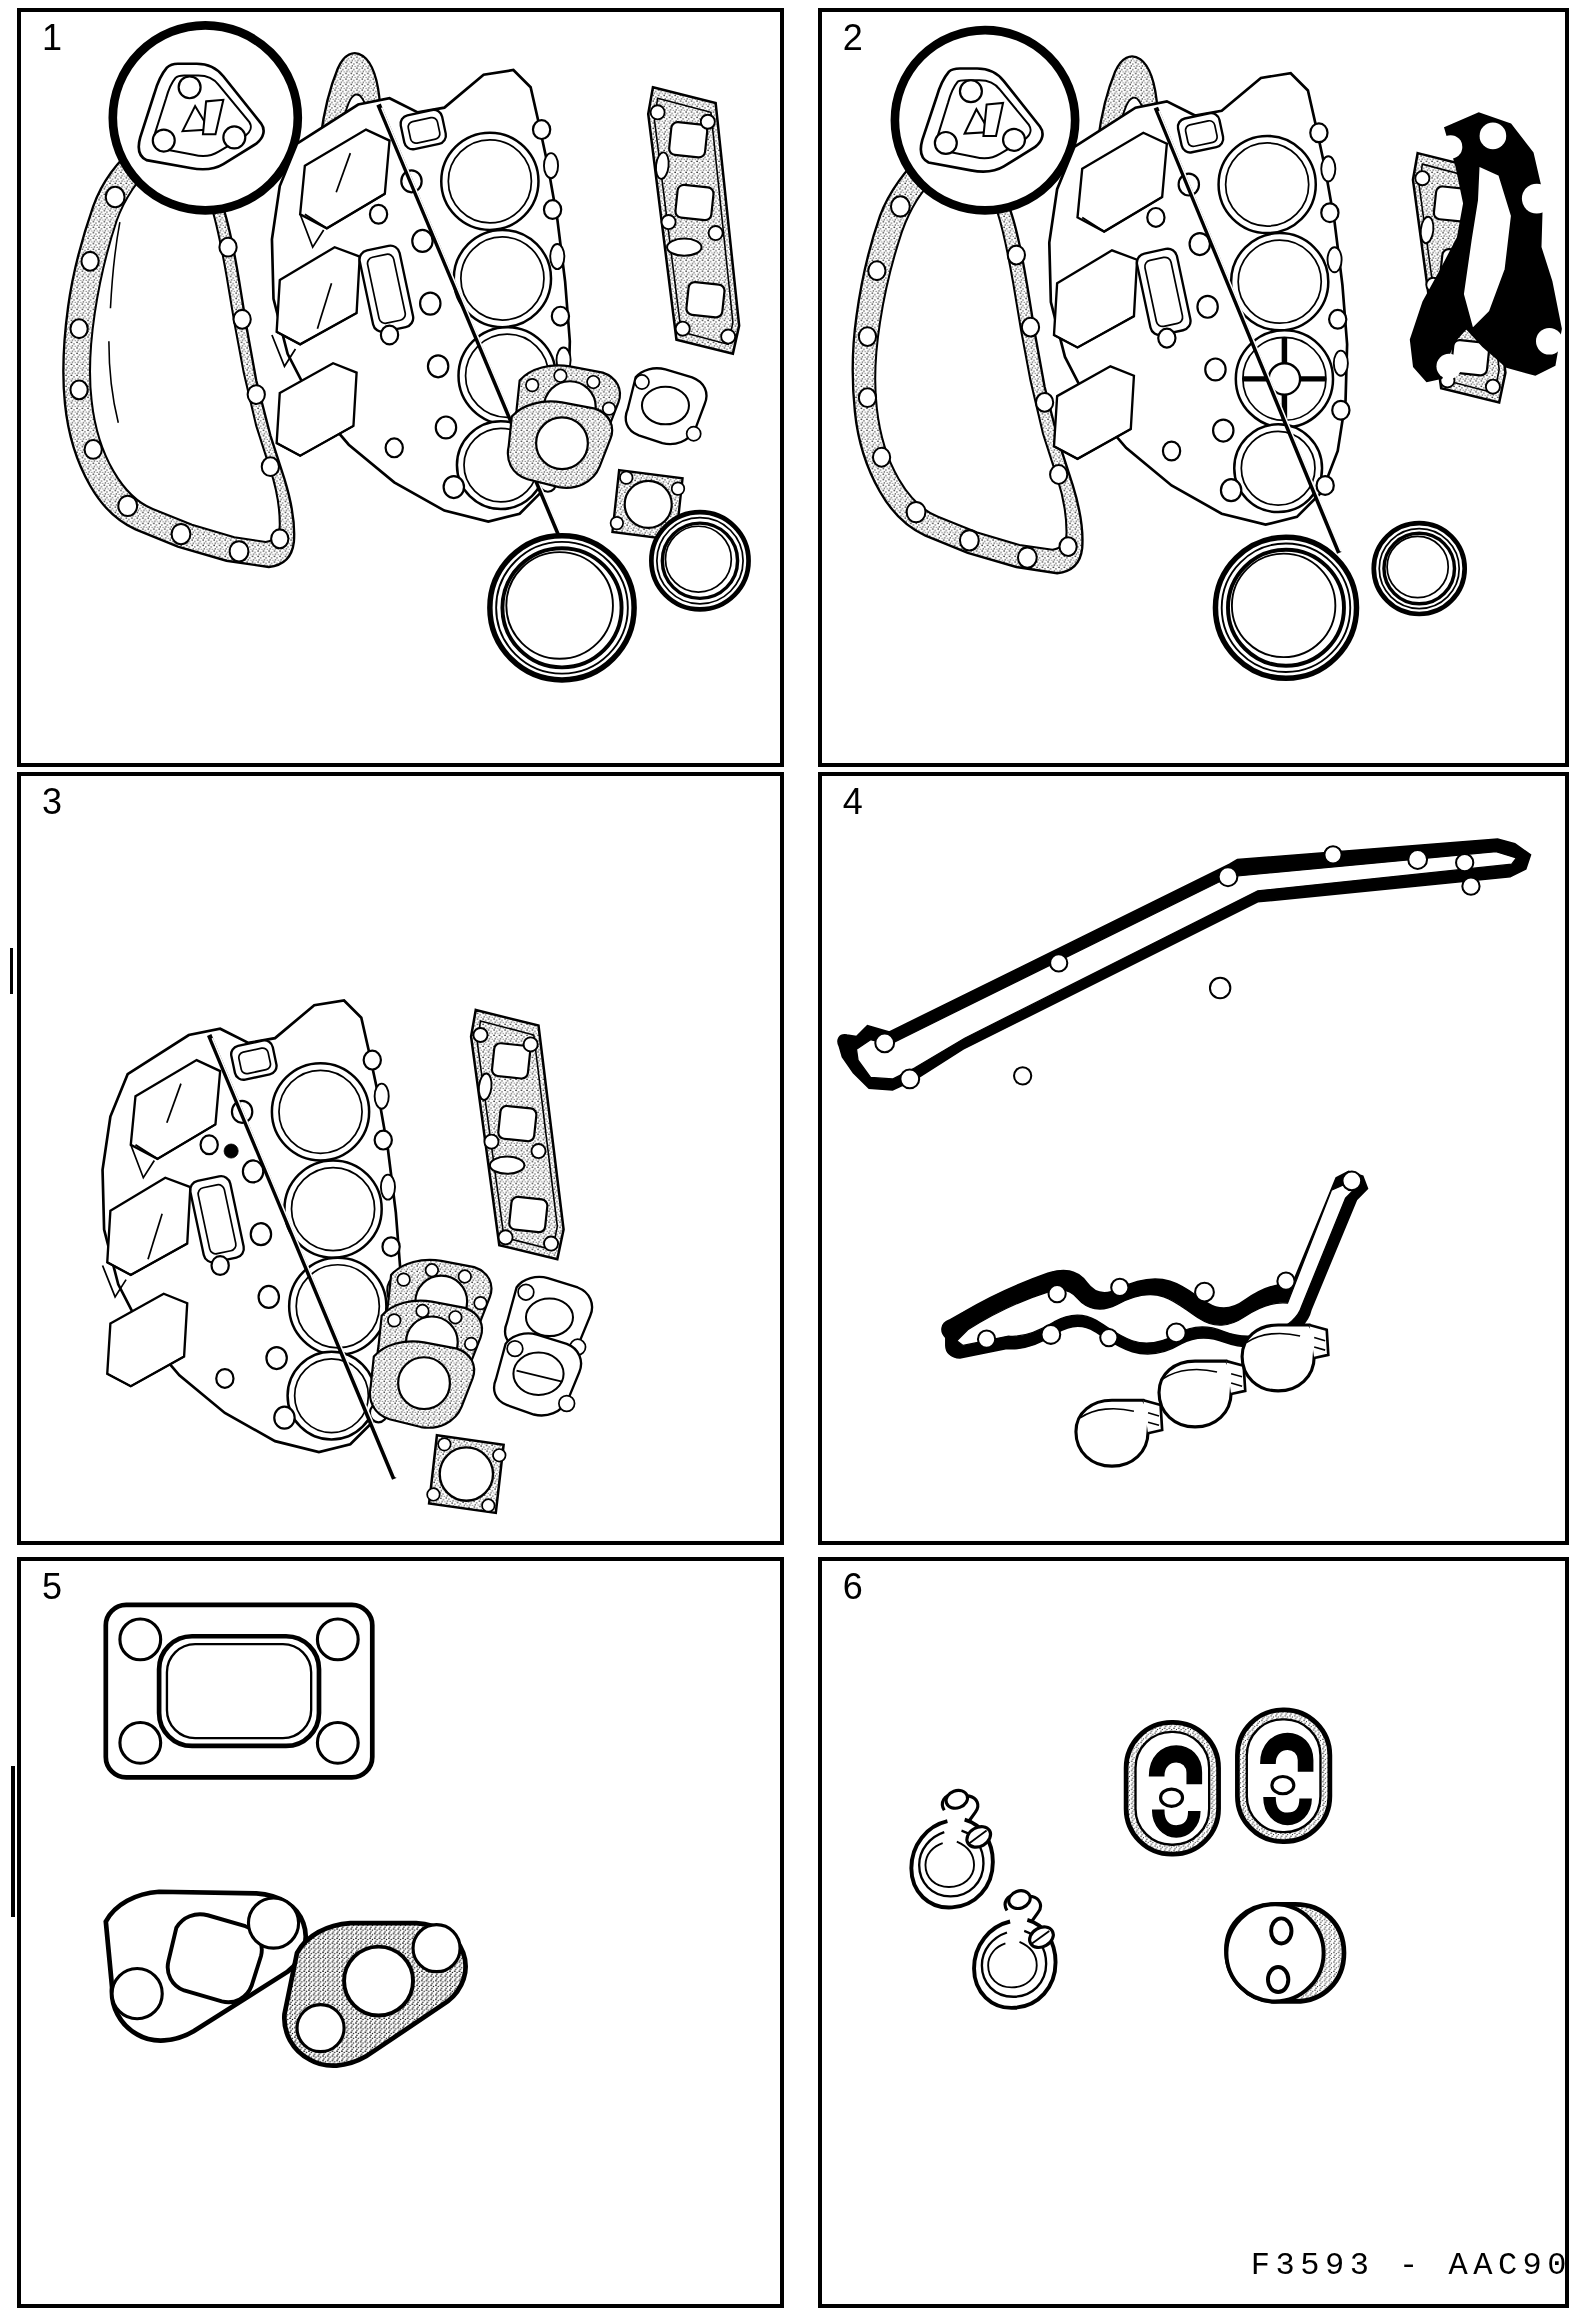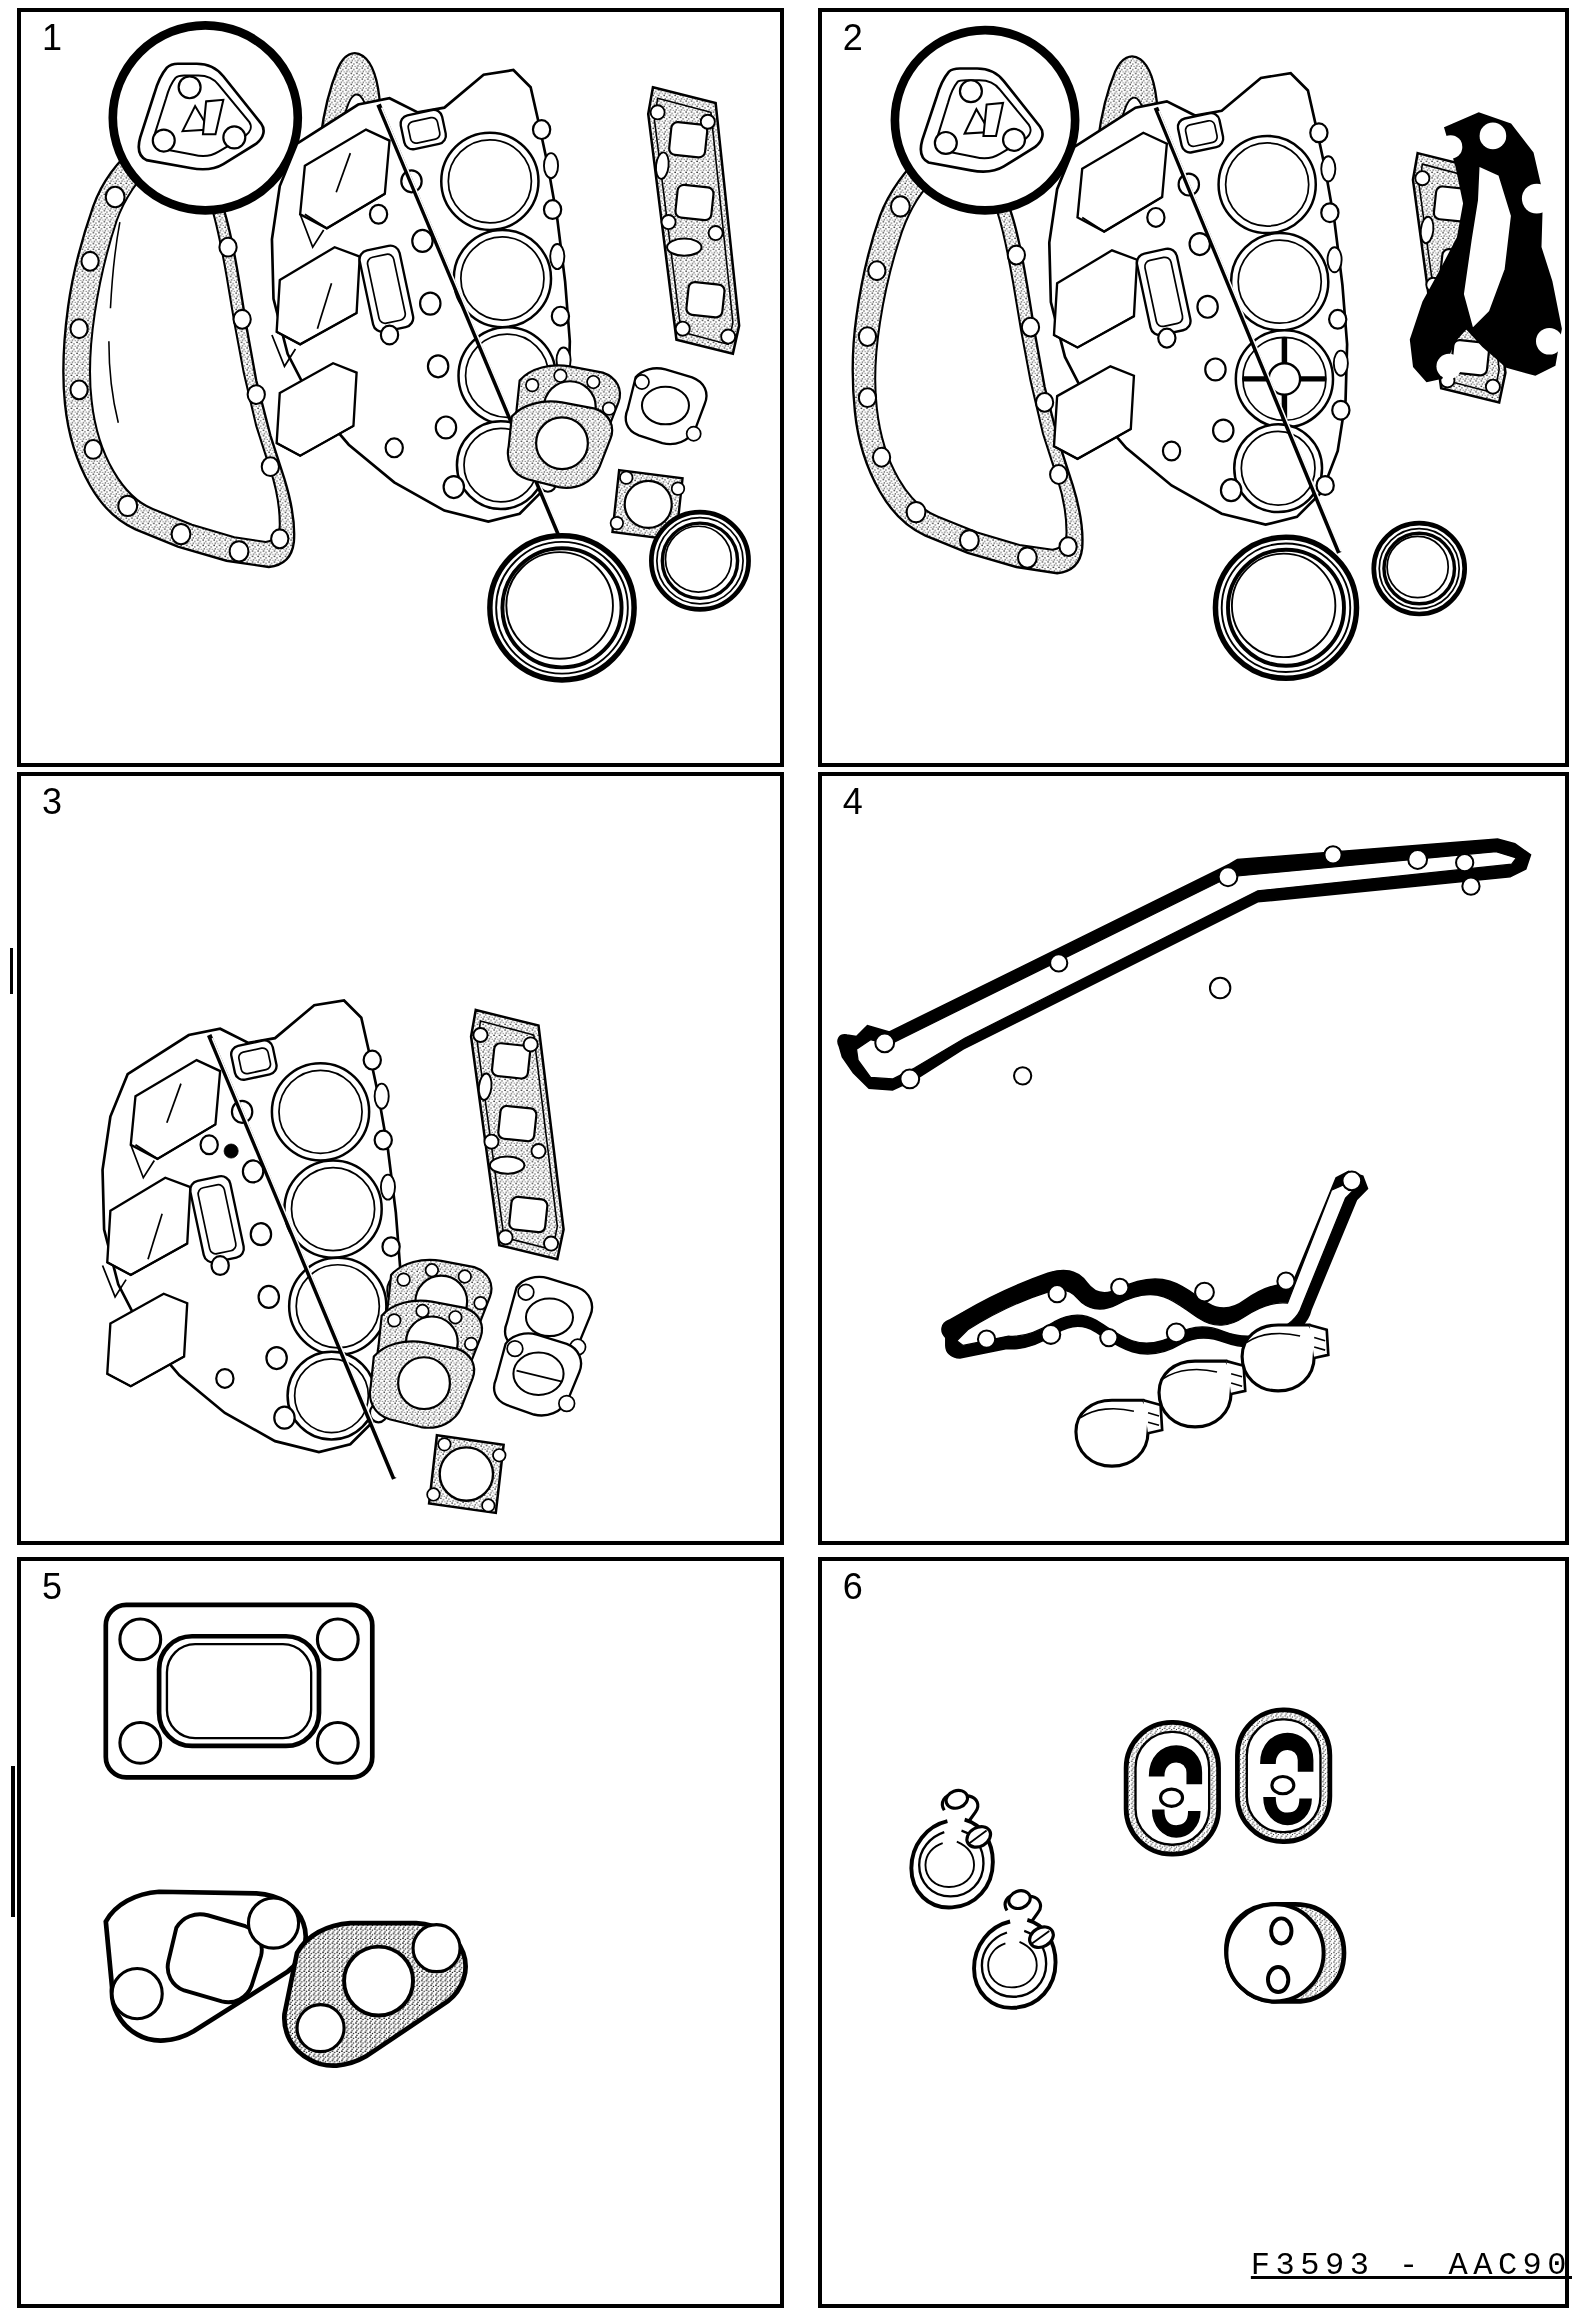--- a/index.html
+++ b/index.html
@@ -47,21 +47,20 @@
   
   .edge-tick{position:absolute;background:#000;}
   .tick-a{left:9.5px;top:948px;width:3.2px;height:46px;}
   .tick-b{left:11px;top:1766px;width:4px;height:151px;}
 
   .caption{
     position:absolute;right:19px;top:2247px;
     font-family:"Liberation Mono","DejaVu Sans Mono",monospace;
     font-size:32px;letter-spacing:5.5px;color:#000;
     white-space:pre;
-    text-decoration:underline;
   }
 </style>
 </head>
 <body>
 
 <div class="sheet">
 
   <div class="edge-tick tick-a"></div>
   <div class="edge-tick tick-b"></div>
 

